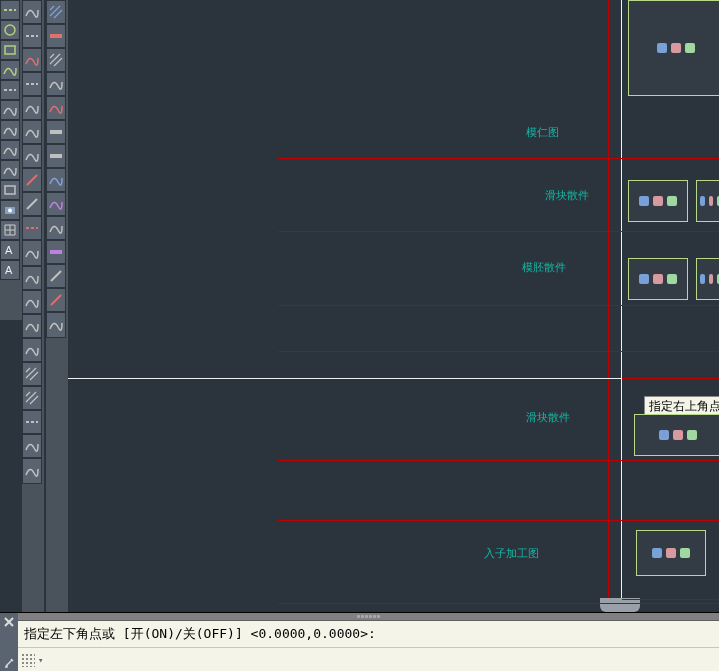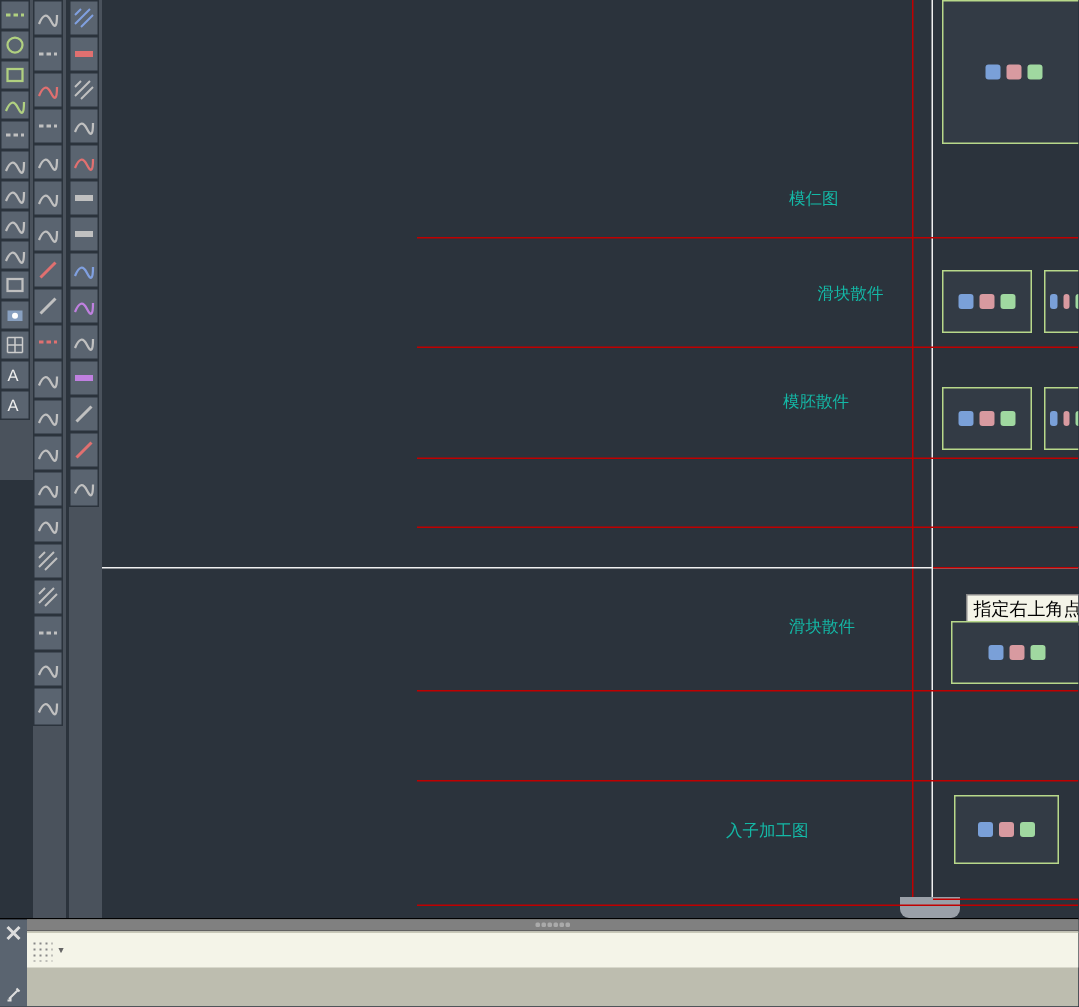--- a/index.html
+++ b/index.html
@@ -489,18 +489,21 @@
   </div>
   <div id="cmd-body">
     <div id="cmd-handle">
       <span class="dot"></span>
         <span class="dot"></span>
         <span class="dot"></span>
         <span class="dot"></span>
         <span class="dot"></span>
         <span class="dot"></span>
     </div>
+    <div id="cmd-history">
+      <span>指定左下角点或 [开(ON)/关(OFF)] &lt;0.0000,0.0000&gt;:</span>
+    </div>
     <div id="cmd-input-row">
       <div id="cmd-grip"></div>
       <div id="cmd-arrow">▾</div>
     </div>
   </div>
 </div>
 
 </body></html>

